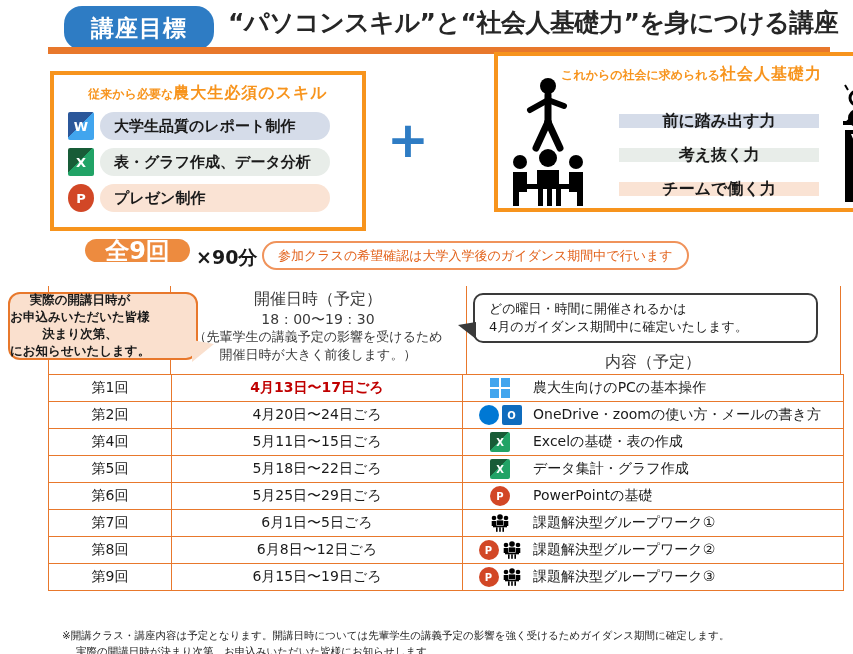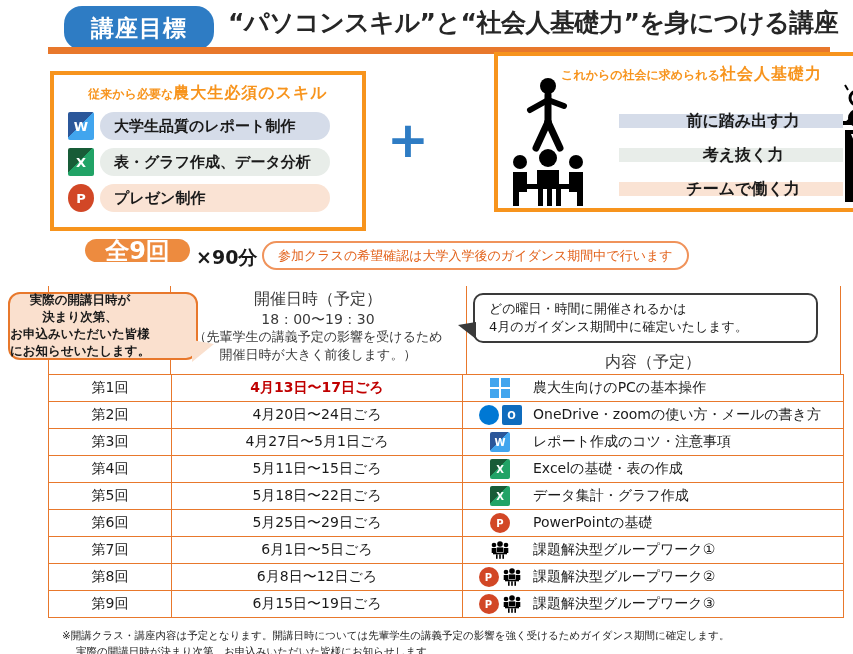--- a/index.html
+++ b/index.html
@@ -87,21 +87,21 @@
   
   .pictos-left{position:absolute;left:8px;top:20px;width:86px;height:130px;}
   .picto-lamp{position:absolute;right:4px;top:22px;width:48px;height:125px;}
 
   .skill-right-1{left:121px;top:50px;}
   .skill-right-2{left:121px;top:84px;}
   .skill-right-3{left:121px;top:118px;}
   .skill-bar-r{
     width:200px;height:14px;display:flex;align-items:center;justify-content:center;
     font-size:16px;font-weight:bold;color:#1a1a1a;
-    font-family:"DejaVu Sans",sans-serif;white-space:nowrap;padding-left:24px;
+    font-family:"DejaVu Sans",sans-serif;white-space:nowrap;
   }
 
   
   .count-badge{
     position:absolute;left:85px;top:239px;width:105px;height:23px;
     background:#ED8B3F;border-radius:16px;
     display:flex;align-items:center;justify-content:center;
     color:#ffffff;font-size:24px;font-weight:bold;
     font-family:"DejaVu Sans",sans-serif;
   }
@@ -316,22 +316,22 @@
     <div class="l1">開催日時（予定）</div>
     <div class="l2">18：00〜19：30</div>
     <div class="l3">（先輩学生の講義予定の影響を受けるため</div>
     <div class="l3">開催日時が大きく前後します。）</div>
   </div>
   <div class="th-content">内容（予定）</div>
 
   <div class="bubble-left">
     <div>
       <div>実際の開講日時が</div>
+      <div>お申込みいただいた皆様</div>
       <div>決まり次第、</div>
-      <div>お申込みいただいた皆様</div>
       <div>にお知らせいたします。</div>
     </div>
   </div>
   <div class="bubble-left-tail"></div>
 
   <div class="bubble-right">
     <div>
       <div>どの曜日・時間に開催されるかは</div>
       <div>4月のガイダンス期間中に確定いたします。</div>
     </div>
@@ -360,32 +360,20 @@
         <tr>
           <td class="col-n">第2回</td>
           <td class="col-d"><span>4月20日〜24日ごろ</span></td>
           <td class="col-c">
             <div class="content-cell">
               <div class="cc-icons">
                 <div class="mini mini-od"></div>
                 <div class="mini mini-ol">O</div>
               </div>
               <div class="cc-text">OneDrive・zoomの使い方・メールの書き方</div>
-            </div>
-          </td>
-        </tr>
-        <tr>
-          <td class="col-n">第3回</td>
-          <td class="col-d"><span>4月27日〜5月1日ごろ</span></td>
-          <td class="col-c">
-            <div class="content-cell">
-              <div class="cc-icons">
-                <div class="mini mini-word">W</div>
-              </div>
-              <div class="cc-text">レポート作成のコツ・注意事項</div>
             </div>
           </td>
         </tr>
         <tr>
           <td class="col-n">第4回</td>
           <td class="col-d"><span>5月11日〜15日ごろ</span></td>
           <td class="col-c">
             <div class="content-cell">
               <div class="cc-icons">
                 <div class="mini mini-excel">X</div>

